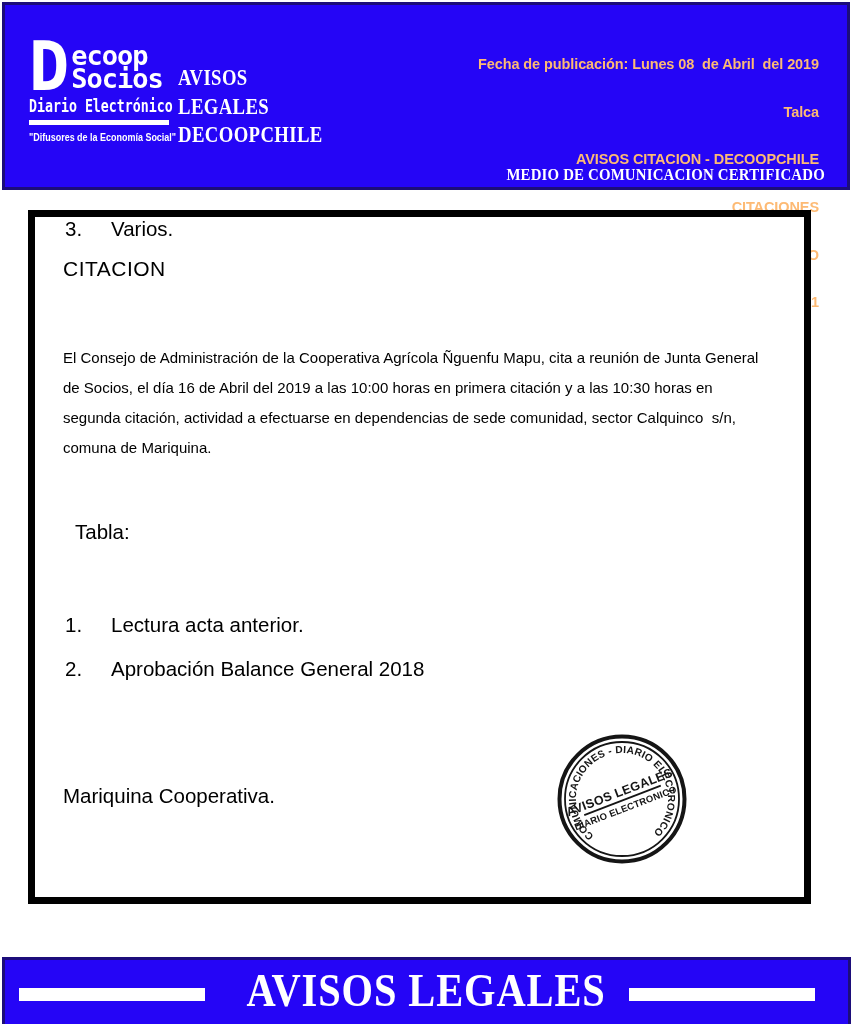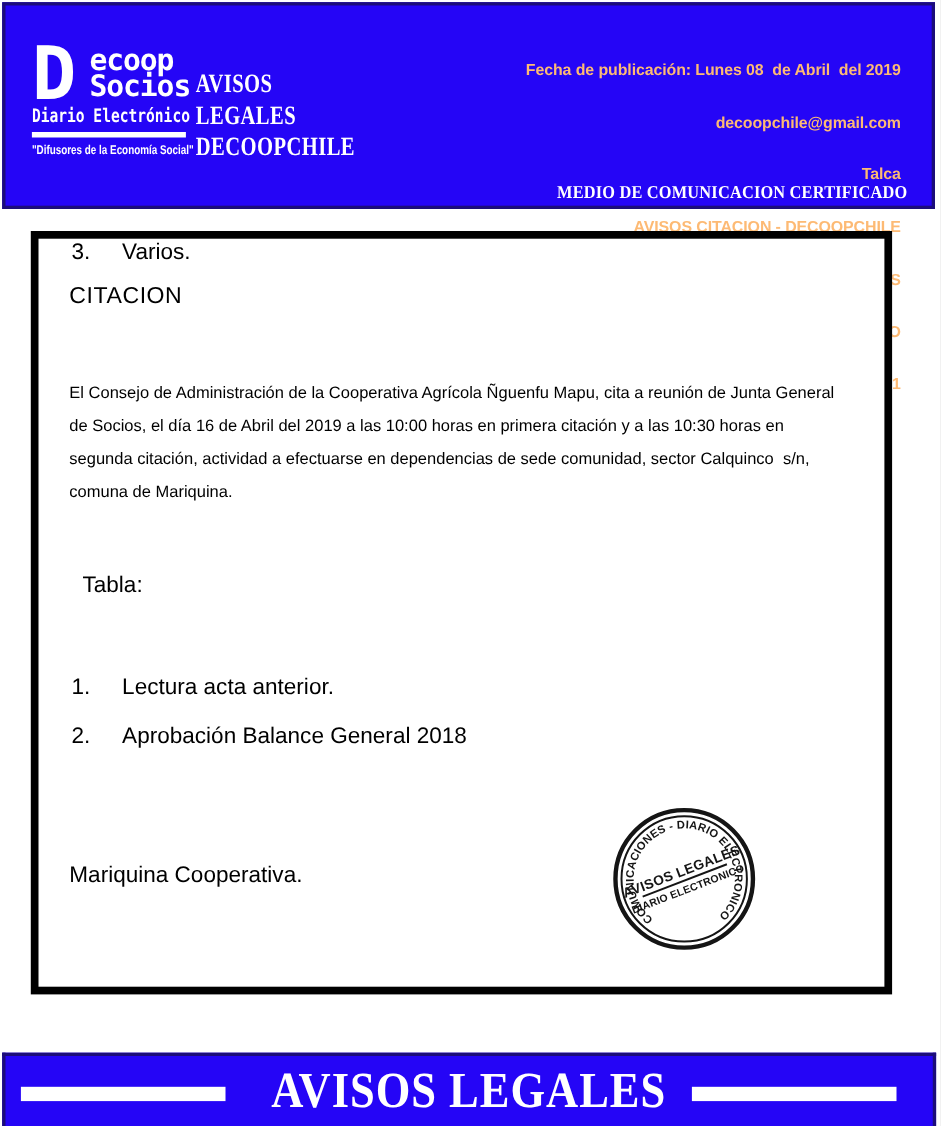--- a/index.html
+++ b/index.html
@@ -12,21 +12,21 @@
   .top-band{
     position:absolute;top:2px;left:2px;width:848px;height:188px;
     background:#2505f6;border:3px solid #1c0d7a;box-sizing:border-box;
   }
   .logo{position:absolute;left:24px;top:38px;color:#fff;}
   .logo-row{display:flex;align-items:flex-start;}
   .logo-d{
     font-family:"DejaVu Sans Mono",monospace;font-weight:bold;
     font-size:67px;line-height:48px;display:block;
   }
-  .logo-words{display:flex;flex-direction:column;margin-left:12px;margin-top:1px;}
+  .logo-words{display:flex;flex-direction:column;margin-left:2px;margin-top:1px;}
   .logo-words span{
     font-family:"DejaVu Sans Mono",monospace;font-weight:bold;
     font-size:27px;line-height:23px;letter-spacing:-1px;
   }
   .logo-sub{
     font-family:"DejaVu Sans Mono",monospace;font-weight:bold;
     font-size:17px;margin-top:5px;white-space:nowrap;
     transform:scaleX(0.78);transform-origin:left;
   }
   .logo-rule{width:140px;height:5px;background:#fff;margin-top:4px;}
@@ -124,21 +124,20 @@
     </div>
 
     <div class="masthead-title">
       <span>AVISOS</span>
       <span>LEGALES</span>
       <span>DECOOPCHILE</span>
     </div>
 
     <div class="meta">
       <div>Fecha de publicación: Lunes 08  de Abril  del 2019</div>
-      <div>decoopchile@gmail.com</div>
       <div>Talca</div>
       <div>AVISOS CITACION - DECOOPCHILE</div>
       <div>CITACIONES</div>
       <div>AVISO DESTACADO</div>
       <div>Pág. 1 de 1</div>
     </div>
 
     <div class="certified">MEDIO DE COMUNICACION CERTIFICADO</div>
   </header>
 

